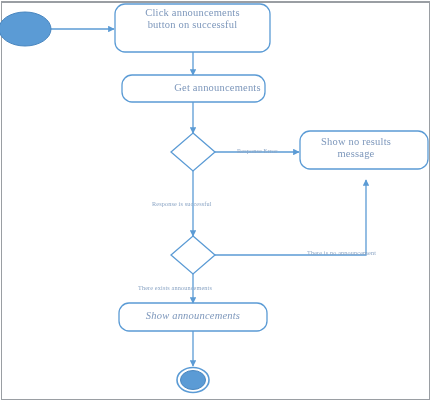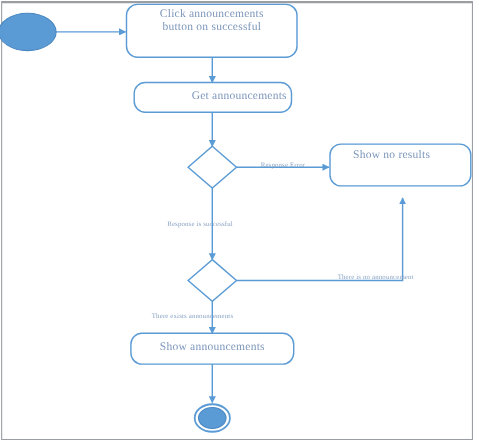--- a/index.html
+++ b/index.html
@@ -114,23 +114,24 @@
 
   <div class="node-label big" style="left:115px; top:7px; width:155px;">
     <div>Click announcements</div>
     <div>button on successful</div>
   </div>
 
   <div class="node-label big" style="left:122px; top:82px; width:143px;margin-left:24px;">Get announcements</div>
 
   <div class="node-label big" style="left:300px; top:136px; width:112px;">
     <div>Show no results</div>
+    <div>message</div>
   </div>
 
-  <div class="node-label big" style="left:119px; top:310px; width:148px;">Show announcements</div>
+  <div class="node-label big" style="left:119px; top:310px; width:148px;font-style:italic;">Show announcements</div>
 
   <div class="edge-label" style="left:237px; top:147px;">Response Error</div>
 
   <div class="edge-label" style="left:152px; top:200px;">Response is successful</div>
 
   <div class="edge-label" style="left:307px; top:249px;">There is no announcement</div>
 
   <div class="edge-label" style="left:138px; top:284px;">There exists announcements</div>
 
 </div>

